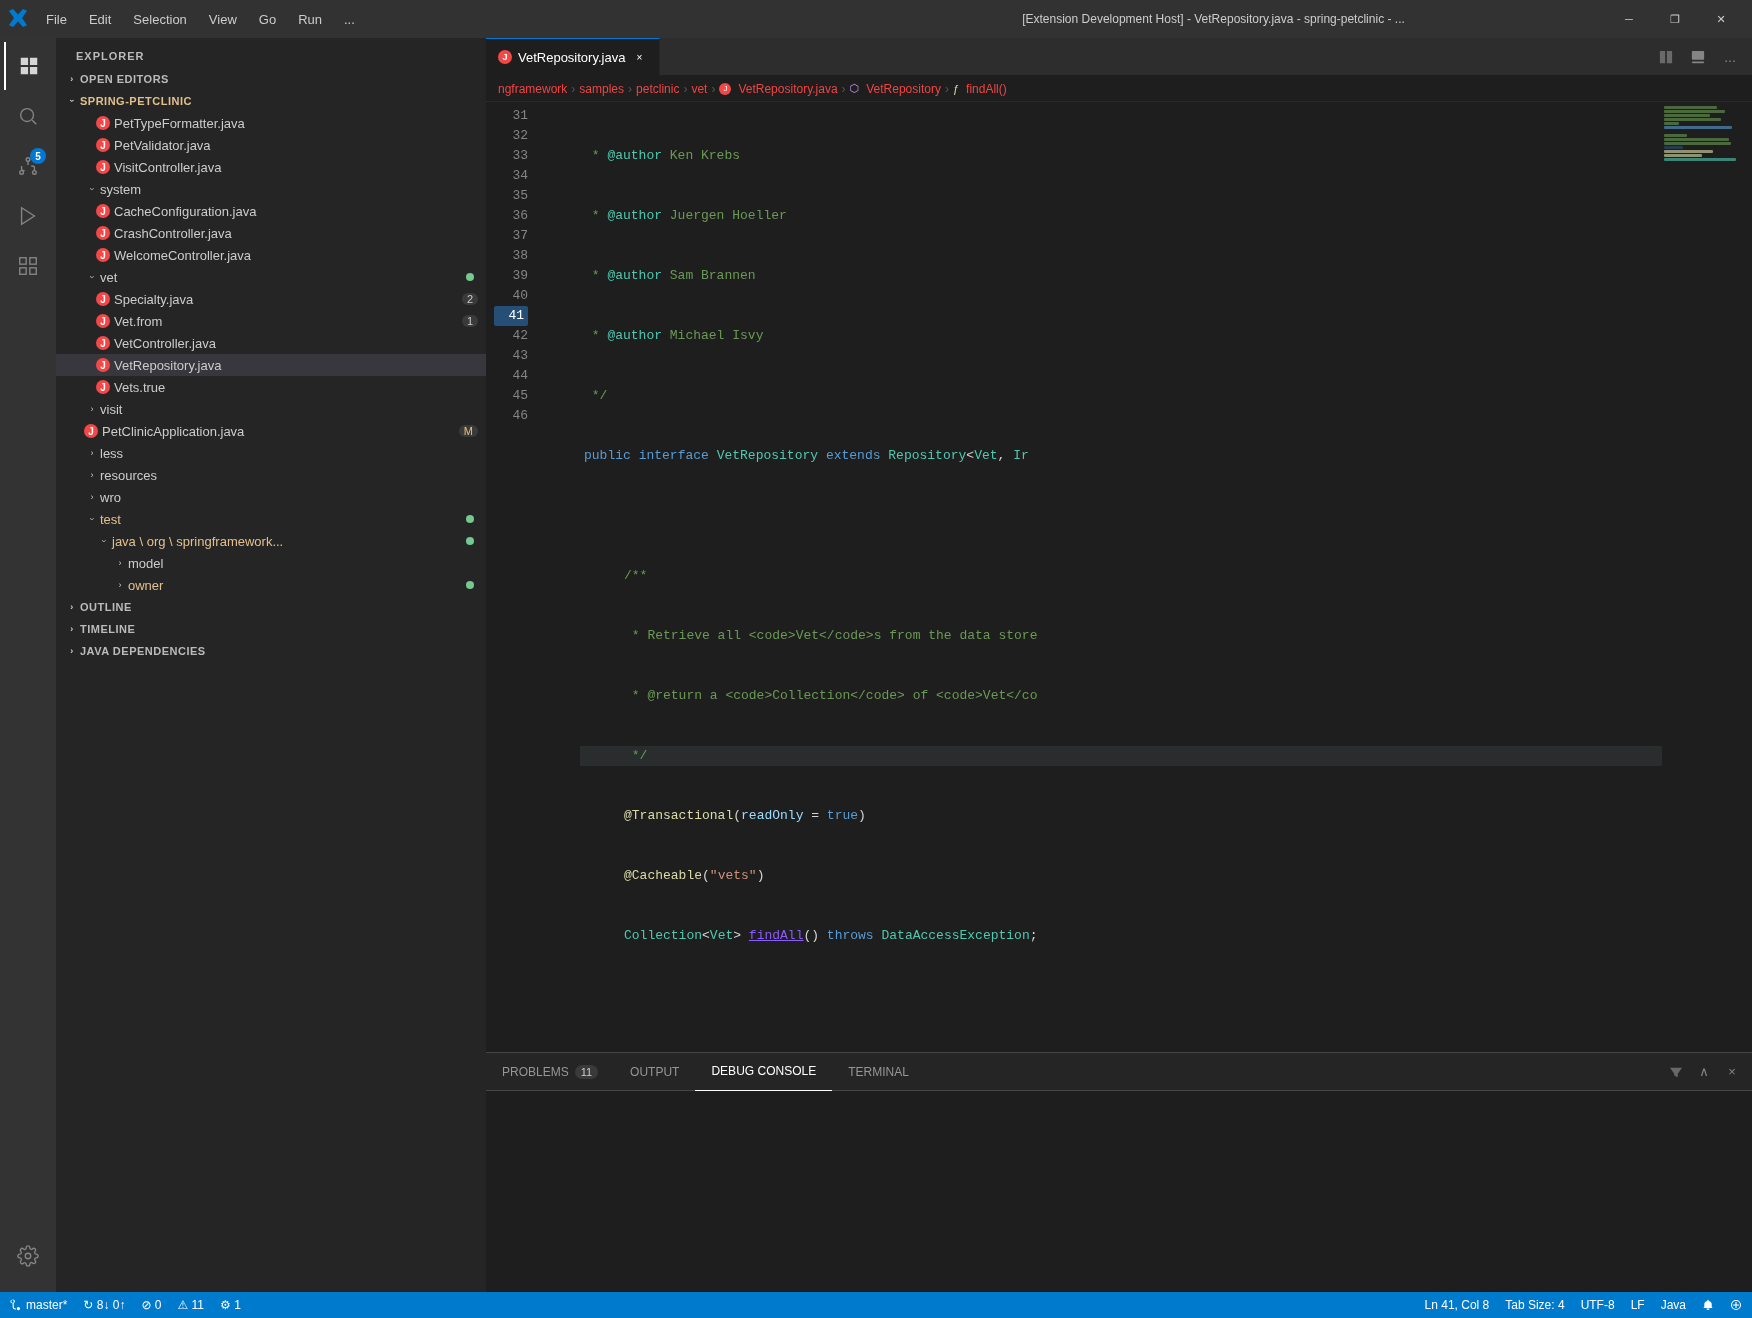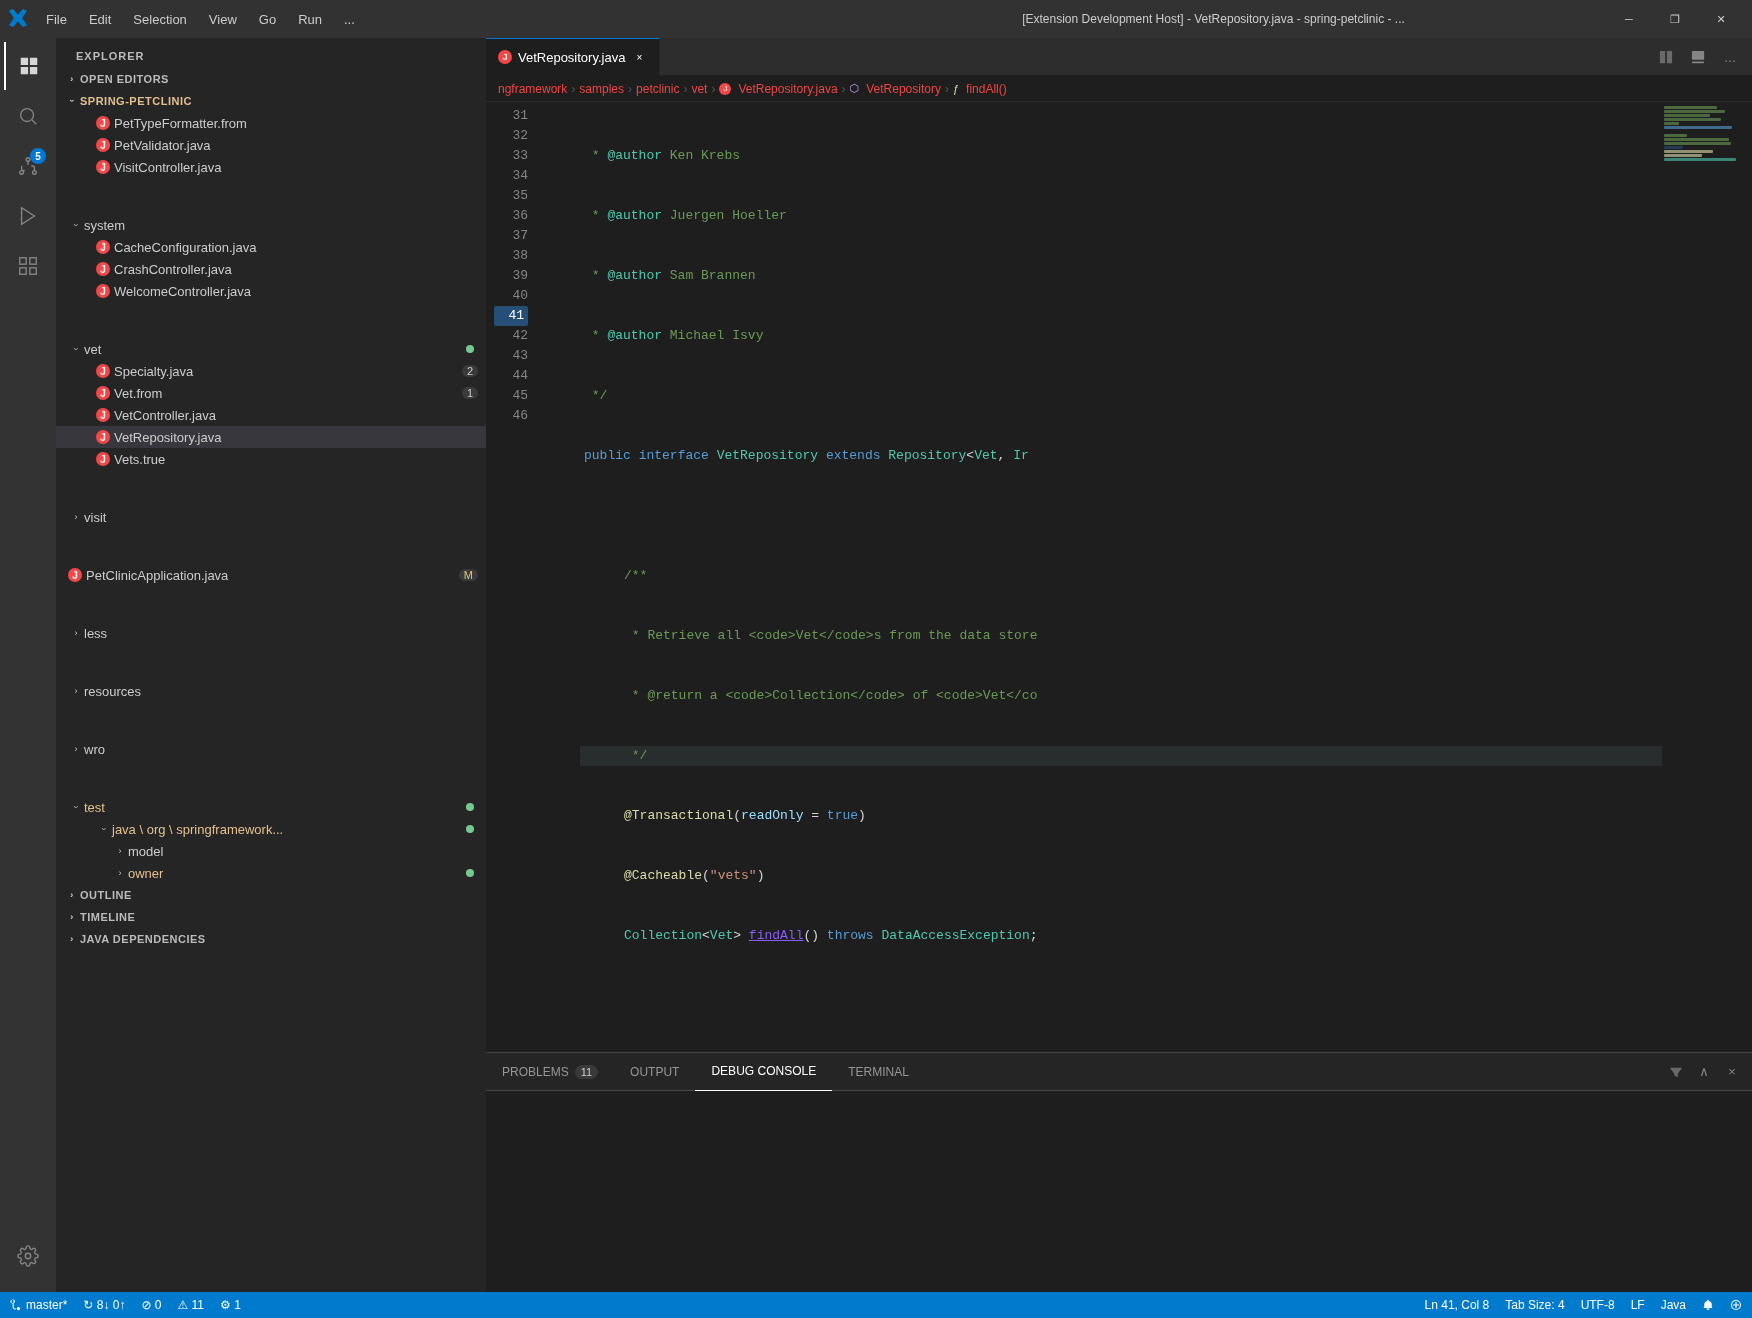--- a/index.html
+++ b/index.html
@@ -457,21 +457,21 @@
 
     
     .editor-scrollbar {
       width: 10px;
       background: #1e1e1e;
       flex-shrink: 0;
     }
 
     
     .indent-1 { padding-left: 8px; }
-    .indent-2 { padding-left: 12px; margin-top: 36px; }
+    .indent-2 { padding-left: 28px; }
     .indent-3 { padding-left: 40px; }
     .indent-4 { padding-left: 56px; }
   </style>
 </head>
 <body>
 
 <div class="titlebar">
   <div style="margin-right:8px;">
     <svg width="20" height="20" viewBox="0 0 100 100">
       <path d="M74.7,4.4L50,32.1L25.3,4.4L4.5,14.2L29.7,50L4.5,85.8l20.8,9.8L50,67.9l24.7,27.7l20.8-9.8L70.3,50l25.2-35.8L74.7,4.4z" fill="#007acc"></path>
@@ -548,21 +548,21 @@
       </div>
 
       <div class="tree-item section-header indent-1">
         <div class="tree-arrow" style="transform:rotate(90deg);">›</div>
         <span style="color:#e2c08d;">SPRING-PETCLINIC</span>
       </div>
 
       <div class="tree-item indent-3">
         <span class="icon-error">J</span>
         <span style="width:4px;"></span>
-        <span class="tree-label">PetTypeFormatter.from</span>
+        <span class="tree-label">PetTypeFormatter.java</span>
       </div>
       <div class="tree-item indent-3">
         <span class="icon-error">J</span>
         <span style="width:4px;"></span>
         <span class="tree-label">PetValidator.java</span>
       </div>
       <div class="tree-item indent-3">
         <span class="icon-error">J</span>
         <span style="width:4px;"></span>
         <span class="tree-label">VisitController.java</span>

